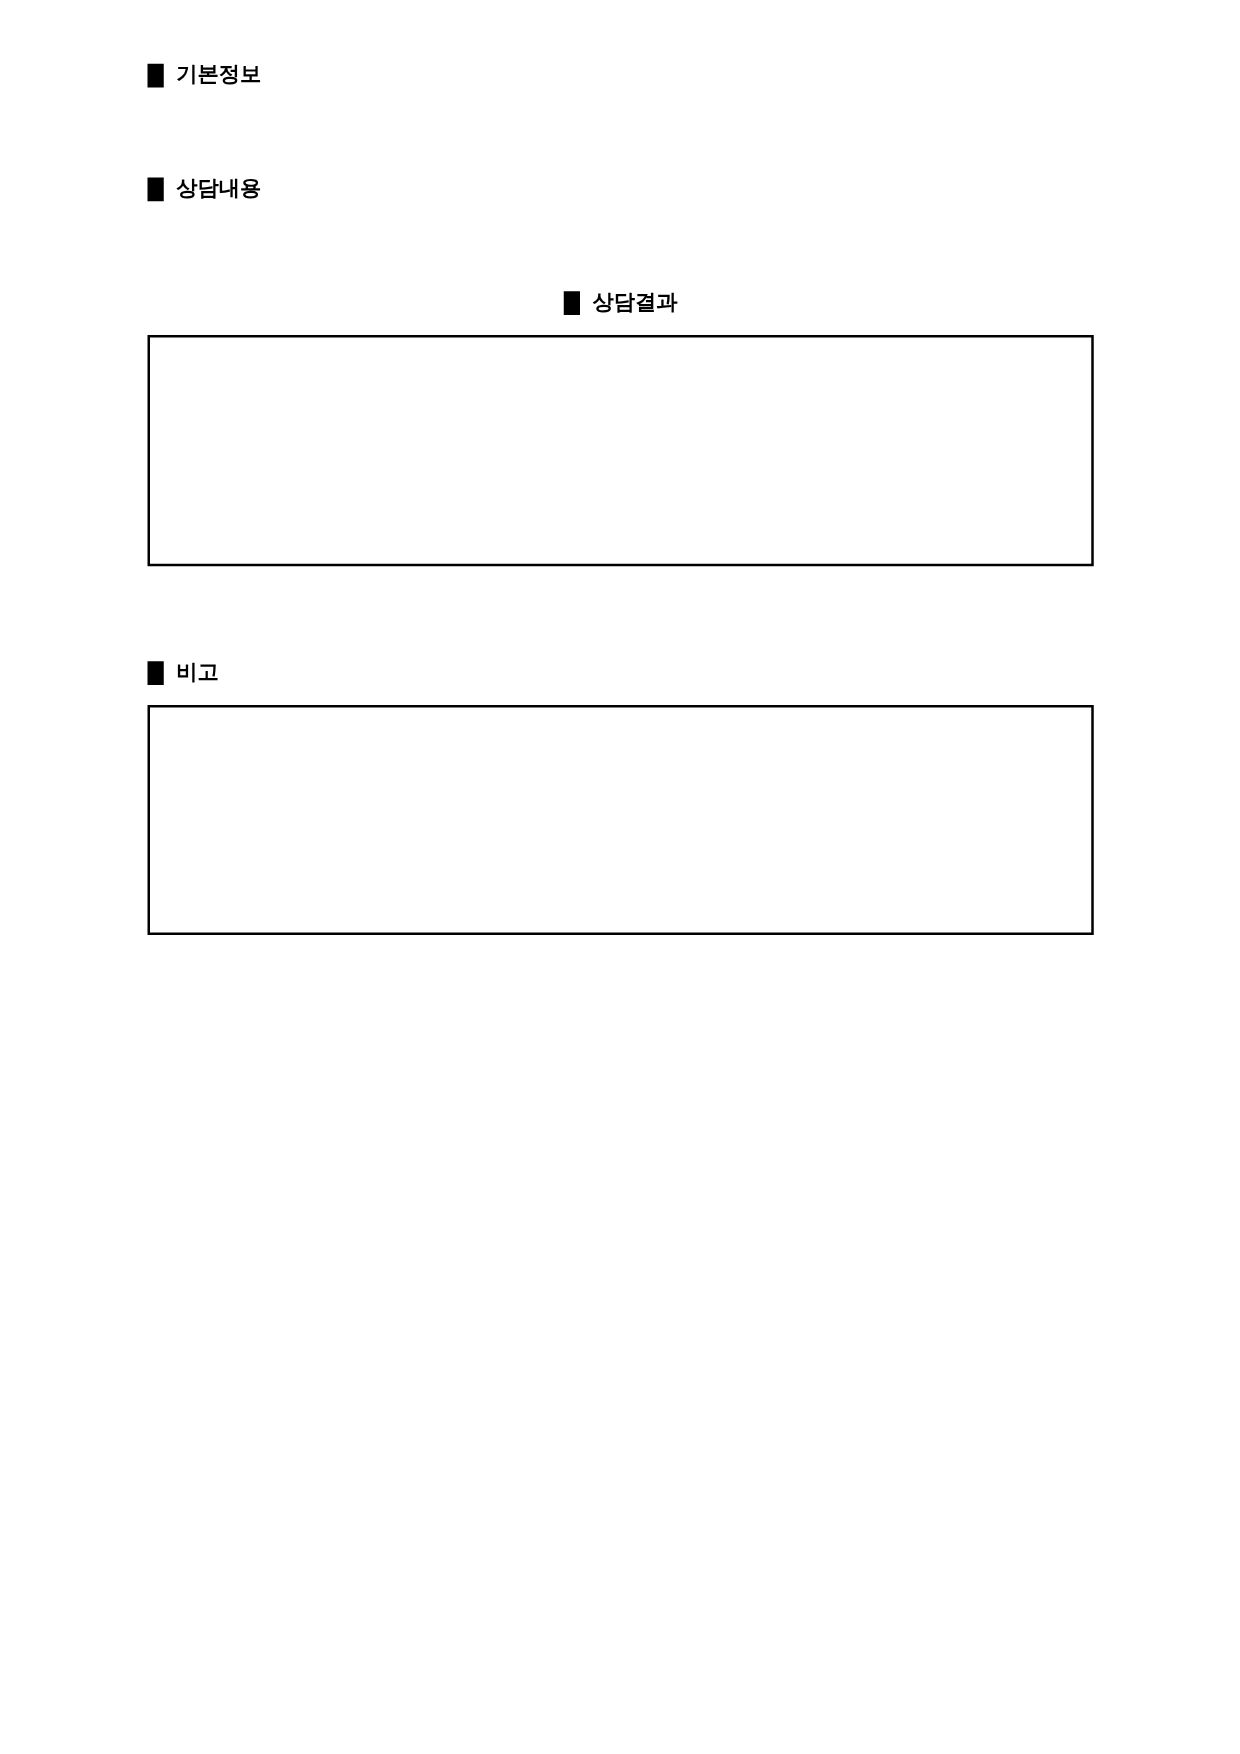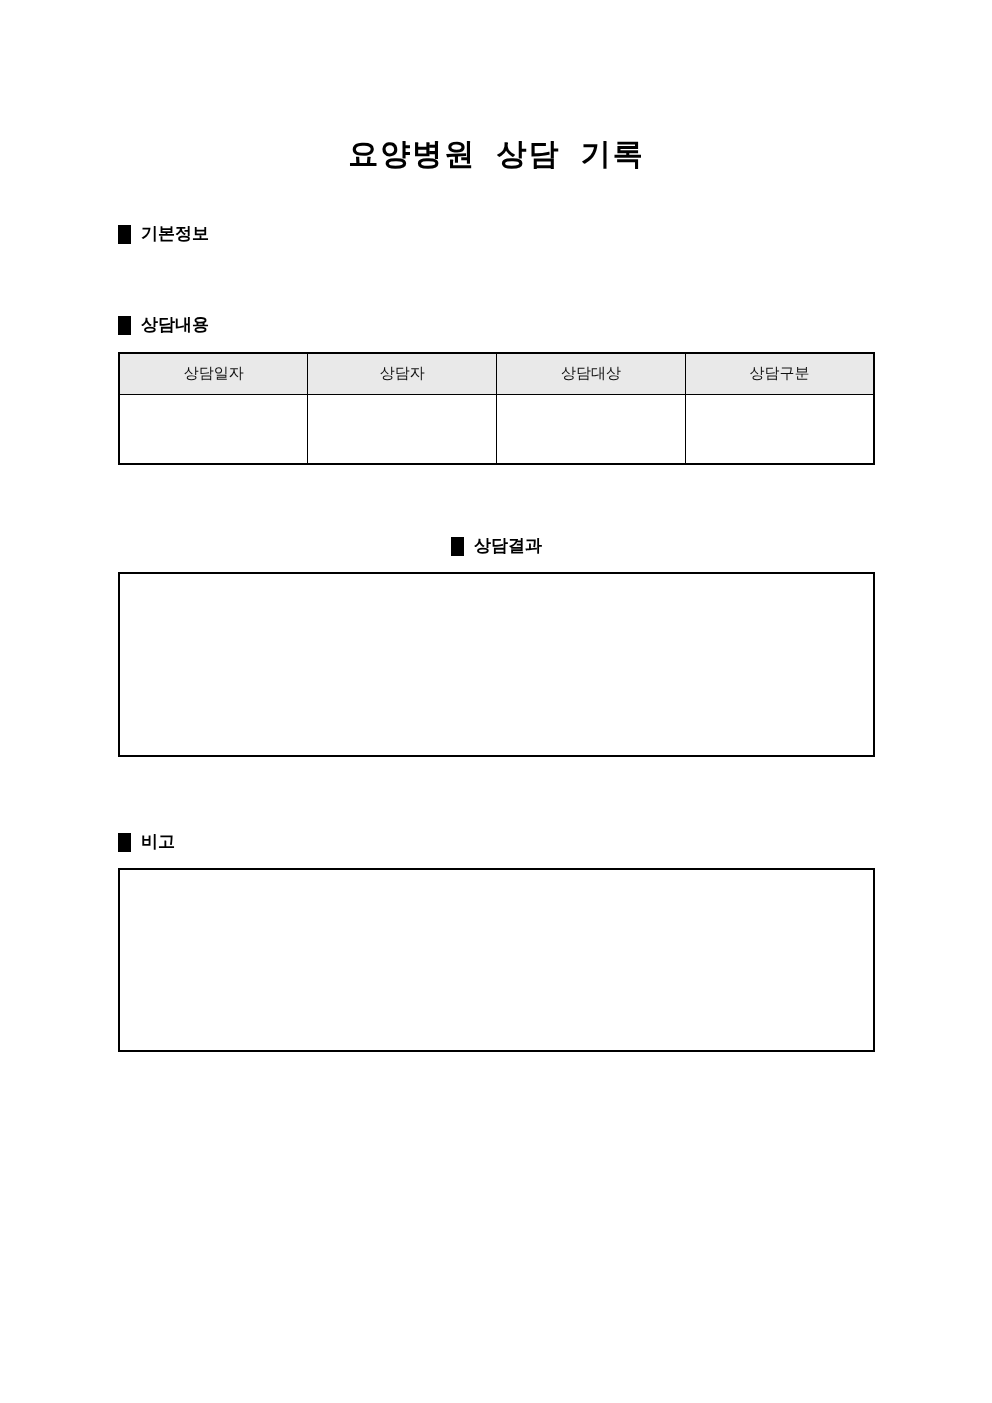--- a/index.html
+++ b/index.html
@@ -94,55 +94,30 @@
 
   .box-result  { height: 185px; }
   .box-remarks { height: 184px; }
 </style>
 </head>
 <body>
 
 <div class="page">
   <div class="content">
 
-    <h1 class="doc-title">요양병원 상담 기록</h1>
 
     <div class="section-heading sh-basic">
       <span class="bullet"></span>
       <span>기본정보</span>
     </div>
 
     <div class="section-heading sh-consult">
       <span class="bullet"></span>
       <span>상담내용</span>
     </div>
-    <table class="form-table">
-      <colgroup>
-        <col style="width:25%">
-          <col style="width:25%">
-          <col style="width:25%">
-          <col style="width:25%">
-      </colgroup>
-      <thead>
-        <tr>
-          <th>상담일자</th>
-          <th>상담자</th>
-          <th>상담대상</th>
-          <th>상담구분</th>
-        </tr>
-      </thead>
-      <tbody>
-        <tr>
-          <td></td>
-          <td></td>
-          <td></td>
-          <td></td>
-        </tr>
-      </tbody>
-    </table>
 
     <div class="section-heading sh-result">
       <span class="bullet"></span>
       <span>상담결과</span>
     </div>
     <div class="big-box box-result"></div>
 
     <div class="section-heading sh-remarks">
       <span class="bullet"></span>
       <span>비고</span>

